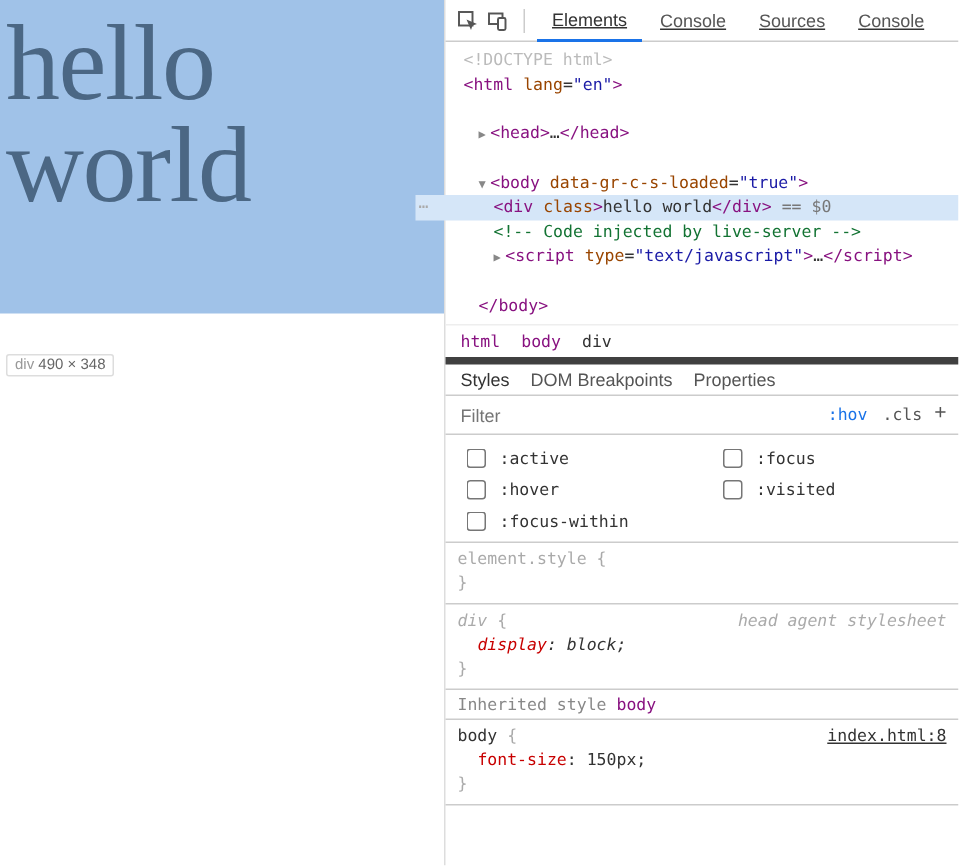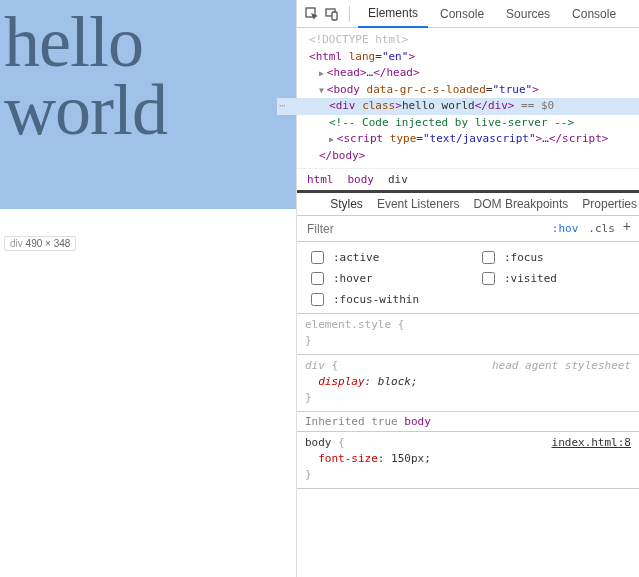--- a/index.html
+++ b/index.html
@@ -4,42 +4,42 @@
 <style>
   * { box-sizing: border-box; }
   body { margin: 0; font-family: -apple-system, "Helvetica Neue", Arial, sans-serif; font-size: 12px; color: #333; width: 639px; height: 577px; overflow: hidden; }
   .root { display: flex; width: 639px; height: 577px; }
   .left { width: 296px; height: 577px; background: #fff; position: relative; }
   .highlight-box { position: absolute; top: 0; left: 0; width: 296px; height: 209px; background: #a0c2e8; }
   .big-text { font-family: Georgia, "Times New Roman", serif; font-size: 72px; line-height: 0.95; color: #4b6784; padding: 8px 0 0 4px; letter-spacing: -1px; }
   .size-tag { position: absolute; top: 215px; left: 4px; background: #fff; border: 1px solid #ddd; padding: 1px 5px; font-size: 10px; color: #666; border-radius: 2px; margin-top: 21px; }
   .size-tag .el { color: #999; }
   .right { flex: 1; display: flex; flex-direction: column; border-left: 1px solid #ddd; }
-  .toolbar { display: flex; align-items: center; height: 28px; border-bottom: 1px solid #ccc; padding-left: 6px; gap: 2px; }
+  .toolbar { display: flex; align-items: center; height: 28px; border-bottom: 1px solid #ccc; padding-left: 6px; gap: 2px; text-decoration: underline; }
   .tb-icon { width: 18px; height: 18px; display: flex; align-items: center; justify-content: center; color: #555; cursor: pointer; }
   .tb-sep { width: 1px; height: 16px; background: #ccc; margin: 0 6px; }
   .tab { padding: 6px 10px; font-size: 12px; color: #555; cursor: pointer; }
   .tab.active { color: #333; border-bottom: 2px solid #1a73e8; }
   .dom-tree { font-family: Menlo, Consolas, monospace; font-size: 11px; padding: 4px 0 4px 12px; line-height: 1.5; }
   .dom-tree .ln { white-space: nowrap; }
   .dom-tree .gray { color: #bbb; }
   .dom-tree .tagc { color: #881280; } 
   .dom-tree .attr { color: #994500; }
   .dom-tree .val { color: #1a1aa6; }
   .dom-tree .txt { color: #333; }
   .dom-tree .cmt { color: #137333; }
   .dom-tree .sel-line { background: #d5e6f8; }
   .dom-tree .eq0 { color: #777; }
-  .i1 { padding-left: 10px; } .i2 { padding-left: 20px; }
+  .i1 { padding-left: 10px; margin-top: 16px; } .i2 { padding-left: 20px; }
   .triangle-right::before { content: "▶"; font-size: 8px; color: #888; margin-right: 3px; display: inline-block; }
   .triangle-down::before { content: "▼"; font-size: 8px; color: #888; margin-right: 3px; display: inline-block; }
   .crumbs { display: flex; gap: 14px; padding: 4px 10px; font-size: 11px; font-family: Menlo, Consolas, monospace; border-top: 1px solid #eee; }
   .crumbs span { color: #881280; cursor: pointer; }
   .crumbs span.cur { color: #333; }
-  .sub-tabs { display: flex; height: 26px; align-items: center; border-top: 3px solid #404040; border-bottom: 1px solid #ccc; padding-left: 8px; gap: 10px; justify-content: flex-end; }
+  .sub-tabs { display: flex; height: 26px; align-items: center; border-top: 5px solid #404040; border-bottom: 1px solid #ccc; padding-left: 8px; gap: 10px; }
   .sub-tab { font-size: 12px; color: #555; cursor: pointer; padding: 5px 2px; }
   .sub-tab.active { color: #333; }
   .filter-row { display: flex; align-items: center; padding: 4px 8px; border-bottom: 1px solid #ccc; height: 26px; }
   .filter-row input { border: none; outline: none; flex: 1; font-size: 12px; color: #666; }
   .filter-row .hov { color: #1a73e8; font-size: 11px; font-family: Menlo, monospace; margin-right: 10px; cursor: pointer; }
   .filter-row .cls { font-size: 11px; font-family: Menlo, monospace; color: #555; margin-right: 8px; cursor: pointer; }
   .filter-row .plus { font-size: 14px; color: #555; cursor: pointer; position: relative; top: -3px;}
   .force-state { padding: 6px 10px 4px 10px; border-bottom: 1px solid #ccc; }
   .force-state .title { font-size: 12px; color: #333; margin-bottom: 4px; }
   .fs-grid { display: grid; grid-template-columns: 1fr 1fr; gap: 2px 20px; }
@@ -107,21 +107,20 @@
     </div>
 
     <div class="crumbs">
       <span>html</span>
       <span>body</span>
       <span class="cur">div</span>
     </div>
 
     <div class="sub-tabs">
       <div class="sub-tab active">Styles</div>
-      <div class="sub-tab">Event Listeners</div>
       <div class="sub-tab">DOM Breakpoints</div>
       <div class="sub-tab">Properties</div>
     </div>
 
     <div class="filter-row">
       <input placeholder="Filter" style="">
       <span class="hov">:hov</span>
       <span class="cls">.cls</span>
       <span class="plus">+</span>
     </div>
@@ -156,21 +155,21 @@
         <span class="gray"><span>element.style</span><span> {</span></span><br>
         <span class="gray">}</span>
       </div>
       <div class="css-block">
         <span class="ua">head agent stylesheet</span>
         <span class="gray"><span style="font-style:italic">div</span><span> {</span></span><br>
         &nbsp;&nbsp;<span class="prop" style="font-style:italic">display</span><span class="pv">: block;</span><br>
         <span class="gray">}</span>
       </div>
       <div class="inh-row">
-        <span>Inherited true </span><span class="sel">body</span>
+        <span>Inherited style </span><span class="sel">body</span>
       </div>
       <div class="css-block">
         <span class="src">index.html:8</span>
         <span class="sel">body</span><span class="gray"> {</span><br>
         &nbsp;&nbsp;<span class="prop">font-size</span><span class="pv2">: 150px;</span><br>
         <span class="gray">}</span>
       </div>
     </div>
   </div>
 </div>

